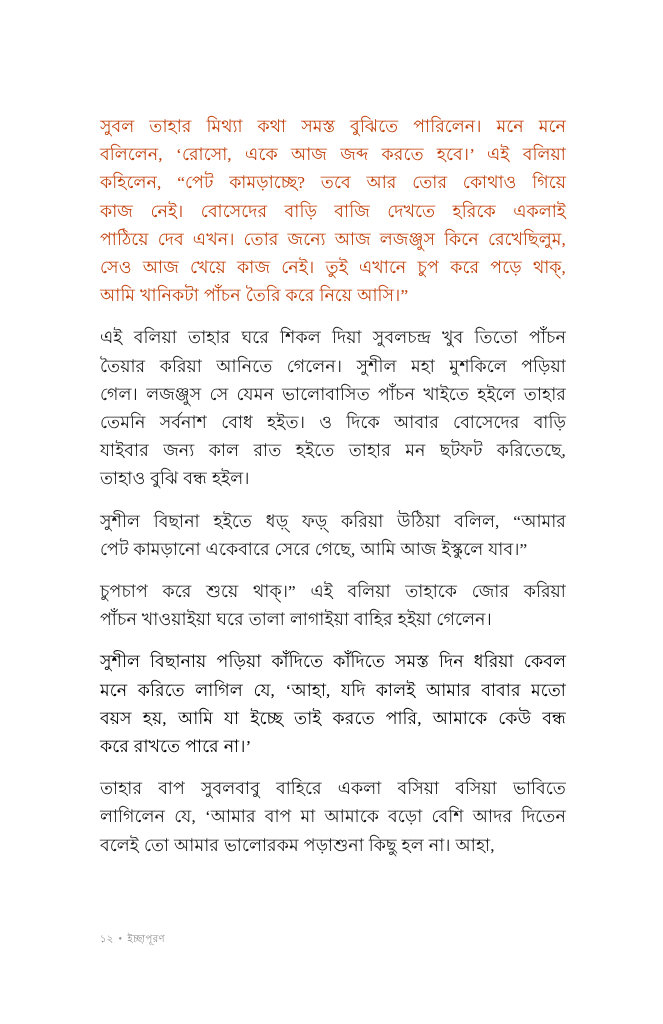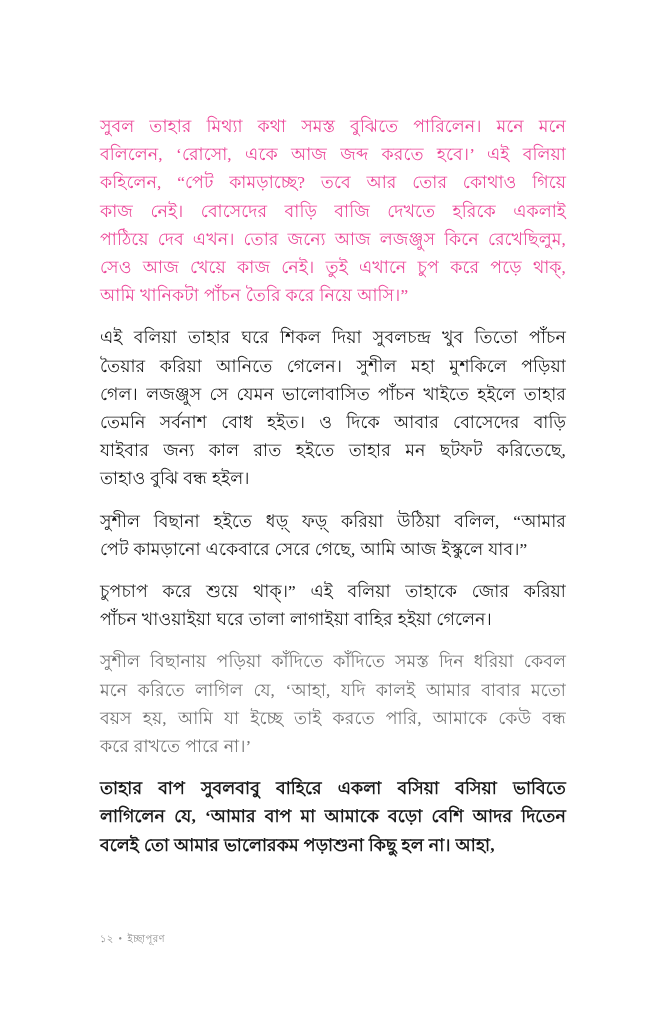--- a/index.html
+++ b/index.html
@@ -66,21 +66,21 @@
   .footer .num { margin-right: 2px; }
   .footer .dot { margin: 0 5px 0 3px; }
 </style>
 </head>
 <body>
 
 <div class="page" style="background: rgb(255, 255, 255);">
 
   <div class="text-block">
 
-  <p class="para" style="color: #ec4899;">
+  <p class="para" style="color: #c2410c;">
         <span class="ln">সুবল তাহার মিথ্যা কথা সমস্ত বুঝিতে পারিলেন। মনে মনে</span>
         <span class="ln">বলিলেন, ‘রোসো, একে আজ জব্দ করতে হবে।’ এই বলিয়া</span>
         <span class="ln">কহিলেন, “পেট কামড়াচ্ছে? তবে আর তোর কোথাও গিয়ে</span>
         <span class="ln">কাজ নেই। বোসেদের বাড়ি বাজি দেখতে হরিকে একলাই</span>
         <span class="ln">পাঠিয়ে দেব এখন। তোর জন্যে আজ লজঞ্জুস কিনে রেখেছিলুম,</span>
         <span class="ln">সেও আজ খেয়ে কাজ নেই। তুই এখানে চুপ করে পড়ে থাক্‌,</span>
         <span class="ln last">আমি খানিকটা পাঁচন তৈরি করে নিয়ে আসি।”</span>
       </p>
       <p class="para" style="color: rgb(26, 26, 26);">
         <span class="ln">এই বলিয়া তাহার ঘরে শিকল দিয়া সুবলচন্দ্র খুব তিতো পাঁচন</span>
@@ -91,27 +91,27 @@
         <span class="ln last">তাহাও বুঝি বন্ধ হইল।</span>
       </p>
       <p class="para" style="color: rgb(26, 26, 26);">
         <span class="ln">সুশীল বিছানা হইতে ধড়্‌ ফড়্‌ করিয়া উঠিয়া বলিল, “আমার</span>
         <span class="ln last">পেট কামড়ানো একেবারে সেরে গেছে, আমি আজ ইস্কুলে যাব।”</span>
       </p>
       <p class="para" style="color: rgb(26, 26, 26);">
         <span class="ln">চুপচাপ করে শুয়ে থাক্‌।” এই বলিয়া তাহাকে জোর করিয়া</span>
         <span class="ln last">পাঁচন খাওয়াইয়া ঘরে তালা লাগাইয়া বাহির হইয়া গেলেন।</span>
       </p>
-      <p class="para" style="color: #737373;">
+      <p class="para" style="color: #000000;">
         <span class="ln">সুশীল বিছানায় পড়িয়া কাঁদিতে কাঁদিতে সমস্ত দিন ধরিয়া কেবল</span>
         <span class="ln">মনে করিতে লাগিল যে, ‘আহা, যদি কালই আমার বাবার মতো</span>
         <span class="ln">বয়স হয়, আমি যা ইচ্ছে তাই করতে পারি, আমাকে কেউ বন্ধ</span>
         <span class="ln last">করে রাখতে পারে না।’</span>
       </p>
-      <p class="para" style="color: rgb(26, 26, 26); font-weight: bold;">
+      <p class="para" style="color: rgb(26, 26, 26);">
         <span class="ln">তাহার বাপ সুবলবাবু বাহিরে একলা বসিয়া বসিয়া ভাবিতে</span>
         <span class="ln">লাগিলেন যে, ‘আমার বাপ মা আমাকে বড়ো বেশি আদর দিতেন</span>
         <span class="ln last">বলেই তো আমার ভালোরকম পড়াশুনা কিছু হল না। আহা,</span>
       </p>
     </div>
 
   <div class="footer" style="color: rgb(141, 141, 141);">
     <span class="num">১২</span><span class="dot">•</span><span class="title">ইচ্ছাপূরণ</span>
   </div>
 

